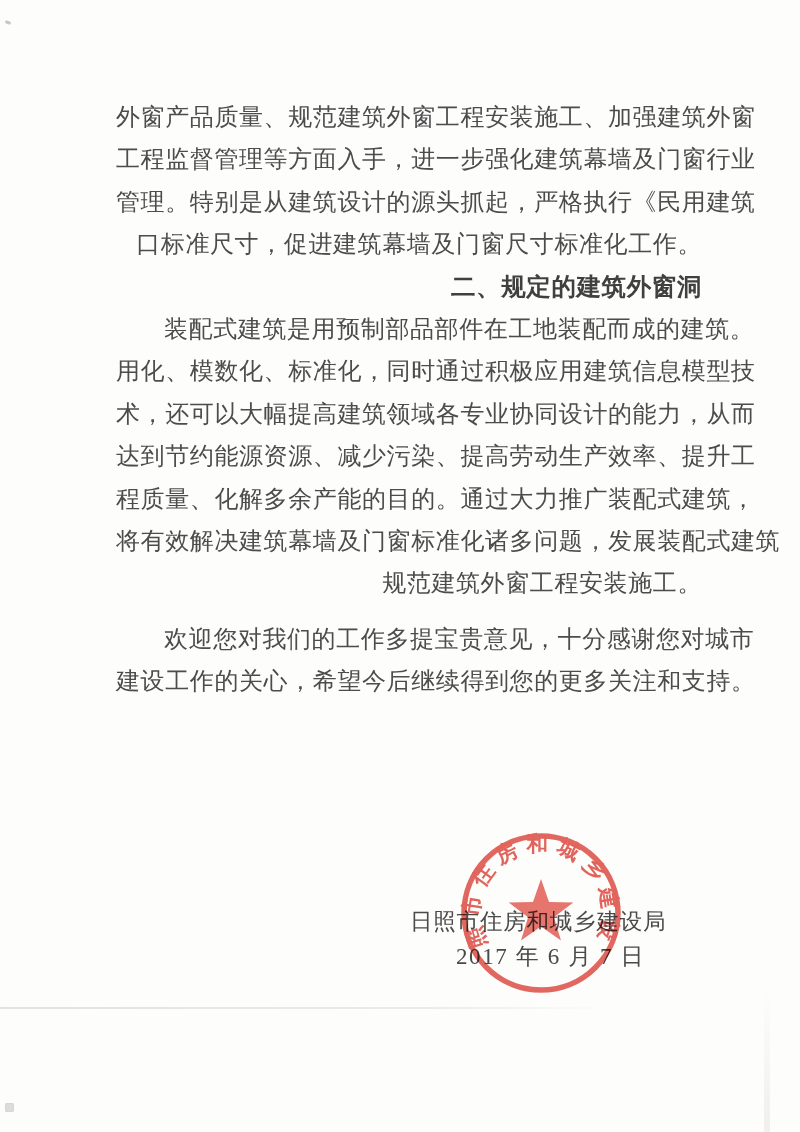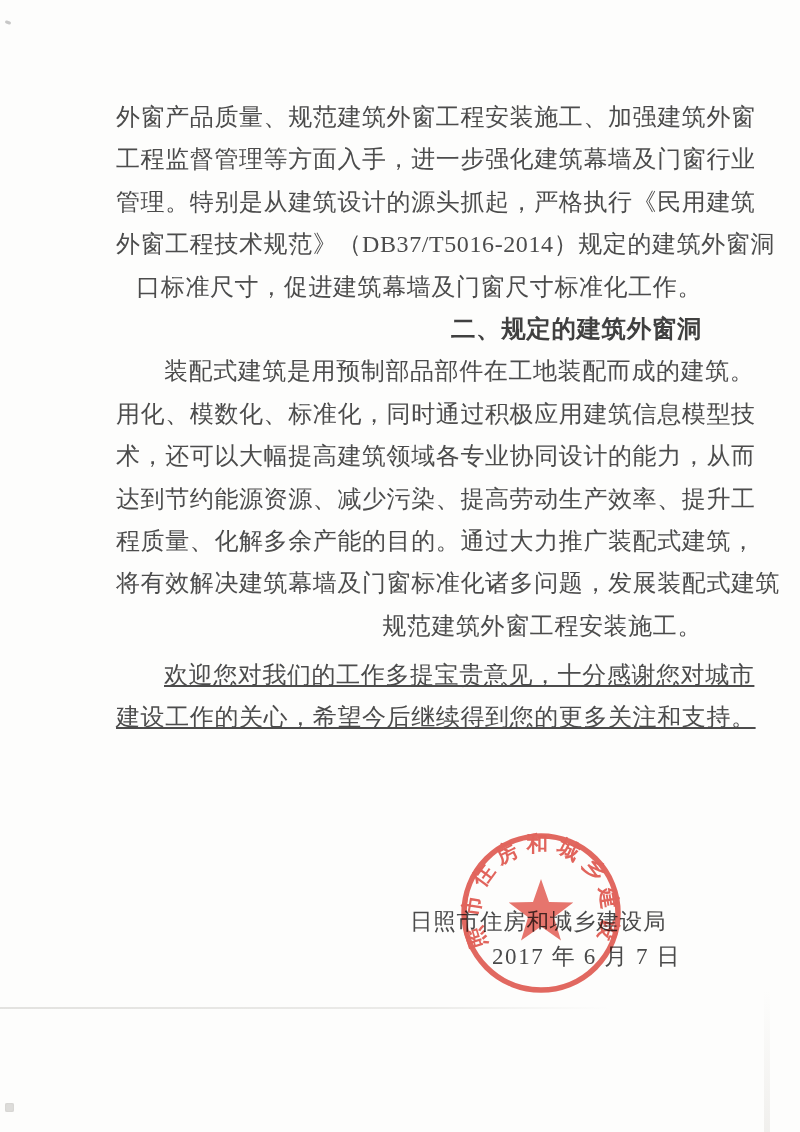--- a/index.html
+++ b/index.html
@@ -23,32 +23,31 @@
     white-space:nowrap;
     text-align:right;
   }
   .line.indent{padding-left:48px;}
   .heading{
     font-family:"Liberation Sans","DejaVu Sans",sans-serif;
     font-weight:bold;
     color:#404040;
     font-size:24.5px;
   }
-  .para3{margin-top:7px;text-decoration:underline;}
+  .para3{margin-top:13px;}
   
   .sig-org{
     position:absolute;left:410px;top:906px;
     font-size:22.5px;letter-spacing:0.8px;color:#4a4a4a;
     white-space:nowrap;
   }
   .sig-date{
     position:absolute;left:456px;top:941px;
     font-size:23px;letter-spacing:1.6px;color:#4a4a4a;
     white-space:nowrap;
-    margin-left:36px;
   }
   
   .seal{
     position:absolute;left:441px;top:813px;
     width:200px;height:200px;
     opacity:0.88;
     mix-blend-mode:multiply;
   }
   .seal text{
     font-family:"Liberation Serif","DejaVu Serif",serif;
@@ -76,21 +75,20 @@
 </head>
 <body>
 
 <div class="page">
 
   <div class="doc-body">
     <div class="para1">
       <div class="line">外窗产品质量、规范建筑外窗工程安装施工、加强建筑外窗</div>
       <div class="line">工程监督管理等方面入手，进一步强化建筑幕墙及门窗行业</div>
       <div class="line">管理。特别是从建筑设计的源头抓起，严格执行《民用建筑</div>
-      <div class="line">外窗工程技术规范》（DB37/T5016-2014）规定的建筑外窗洞</div>
       <div class="line">口标准尺寸，促进建筑幕墙及门窗尺寸标准化工作。</div>
     </div>
 
     <div class="line indent heading">二、规定的建筑外窗洞</div>
 
     <div class="para2">
       <div class="line indent">装配式建筑是用预制部品部件在工地装配而成的建筑。</div>
       <div class="line">用化、模数化、标准化，同时通过积极应用建筑信息模型技</div>
       <div class="line">术，还可以大幅提高建筑领域各专业协同设计的能力，从而</div>
       <div class="line">达到节约能源资源、减少污染、提高劳动生产效率、提升工</div>

